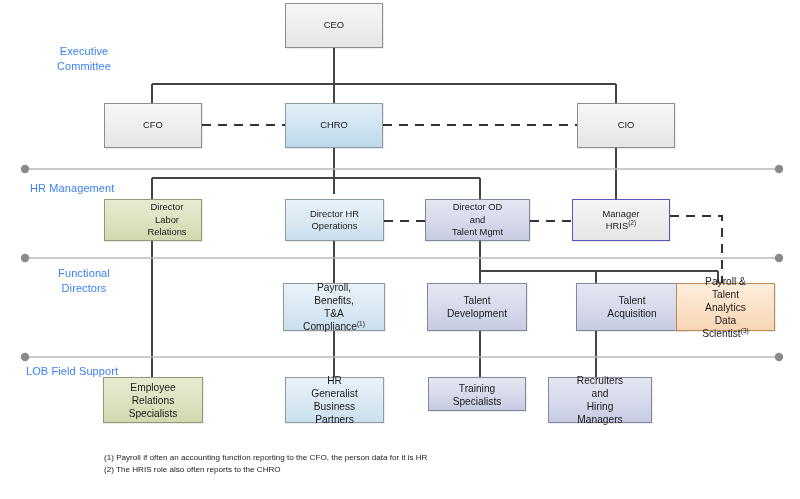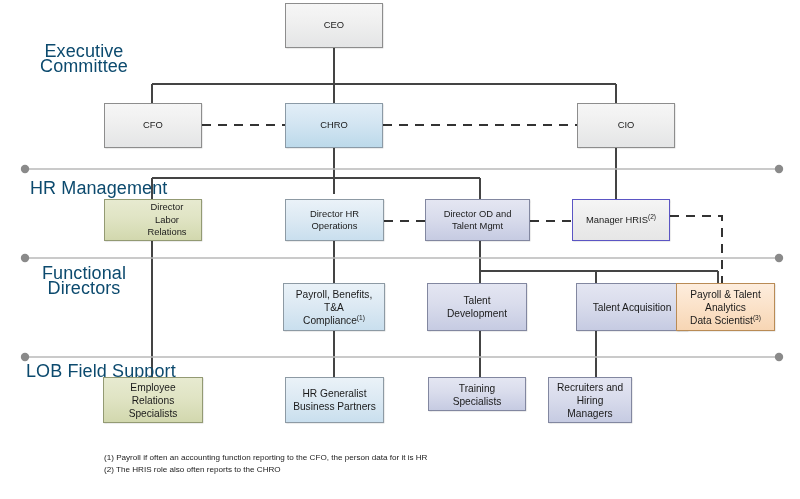--- a/index.html
+++ b/index.html
@@ -9,37 +9,37 @@
     color:#1a1a1a;
   }
   #chart{position:absolute;left:0;top:0;width:800px;height:499px;}
 
   
   svg.wires{position:absolute;left:0;top:0;width:800px;height:499px;pointer-events:none;}
 
   
   .band-label{
     position:absolute;
-    font-size:18px;
+    font-size:11px;
     line-height:15px;
-    color:#0c4a6e;
+    color:#3b82f6;
     text-align:center;
     white-space:pre-line;
     letter-spacing:.1px;
   }
 
   
   .node{
     position:absolute;
     box-sizing:border-box;
     display:flex;align-items:center;justify-content:center;
     text-align:center;
     font-size:9.4px;
     line-height:12.4px;
-    padding:2px 6px;
+    padding:2px 21px;
     border:1px solid #8f8f8f;
     color:#1a1a1a;
     box-shadow:0.7px 0.7px 1.4px rgba(0,0,0,.33);
     background:linear-gradient(180deg,#f4f4f4 0%,#eceded 48%,#e2e3e4 100%);
   }
   .node .txt{display:block;}
   .node sup{font-size:6.6px;vertical-align:super;line-height:0;}
 
   
   .v-grey{background:linear-gradient(180deg,#f6f6f6 0%,#efefef 45%,#e4e5e6 100%);border-color:#8d8d8d;}
@@ -188,21 +188,21 @@
 
   <div class="node v-blue-lt fs11" style="left:285px;top:377px;width:99px;height:46px;">
     <span class="txt" style="white-space: pre-line;">HR Generalist
 Business Partners</span>
   </div>
 
   <div class="node v-periwinkle fs11" style="left:428px;top:377px;width:98px;height:34px;align-items:flex-end;">
     <span class="txt">Training Specialists</span>
   </div>
 
-  <div class="node v-periwinkle fs11" style="left:548px;top:377px;width:84px;height:46px;">
+  <div class="node v-periwinkle fs11" style="left:548px;top:377px;width:104px;height:46px;">
     <span class="txt" style="white-space: pre-line;">Recruiters and
 Hiring Managers</span>
   </div>
 
   <div class="notes">
     <div>(1) Payroll if often an accounting function reporting to the CFO, the person data for it is HR</div>
     <div>(2) The HRIS role also often reports to the CHRO</div>
   </div>
 
 </div>

